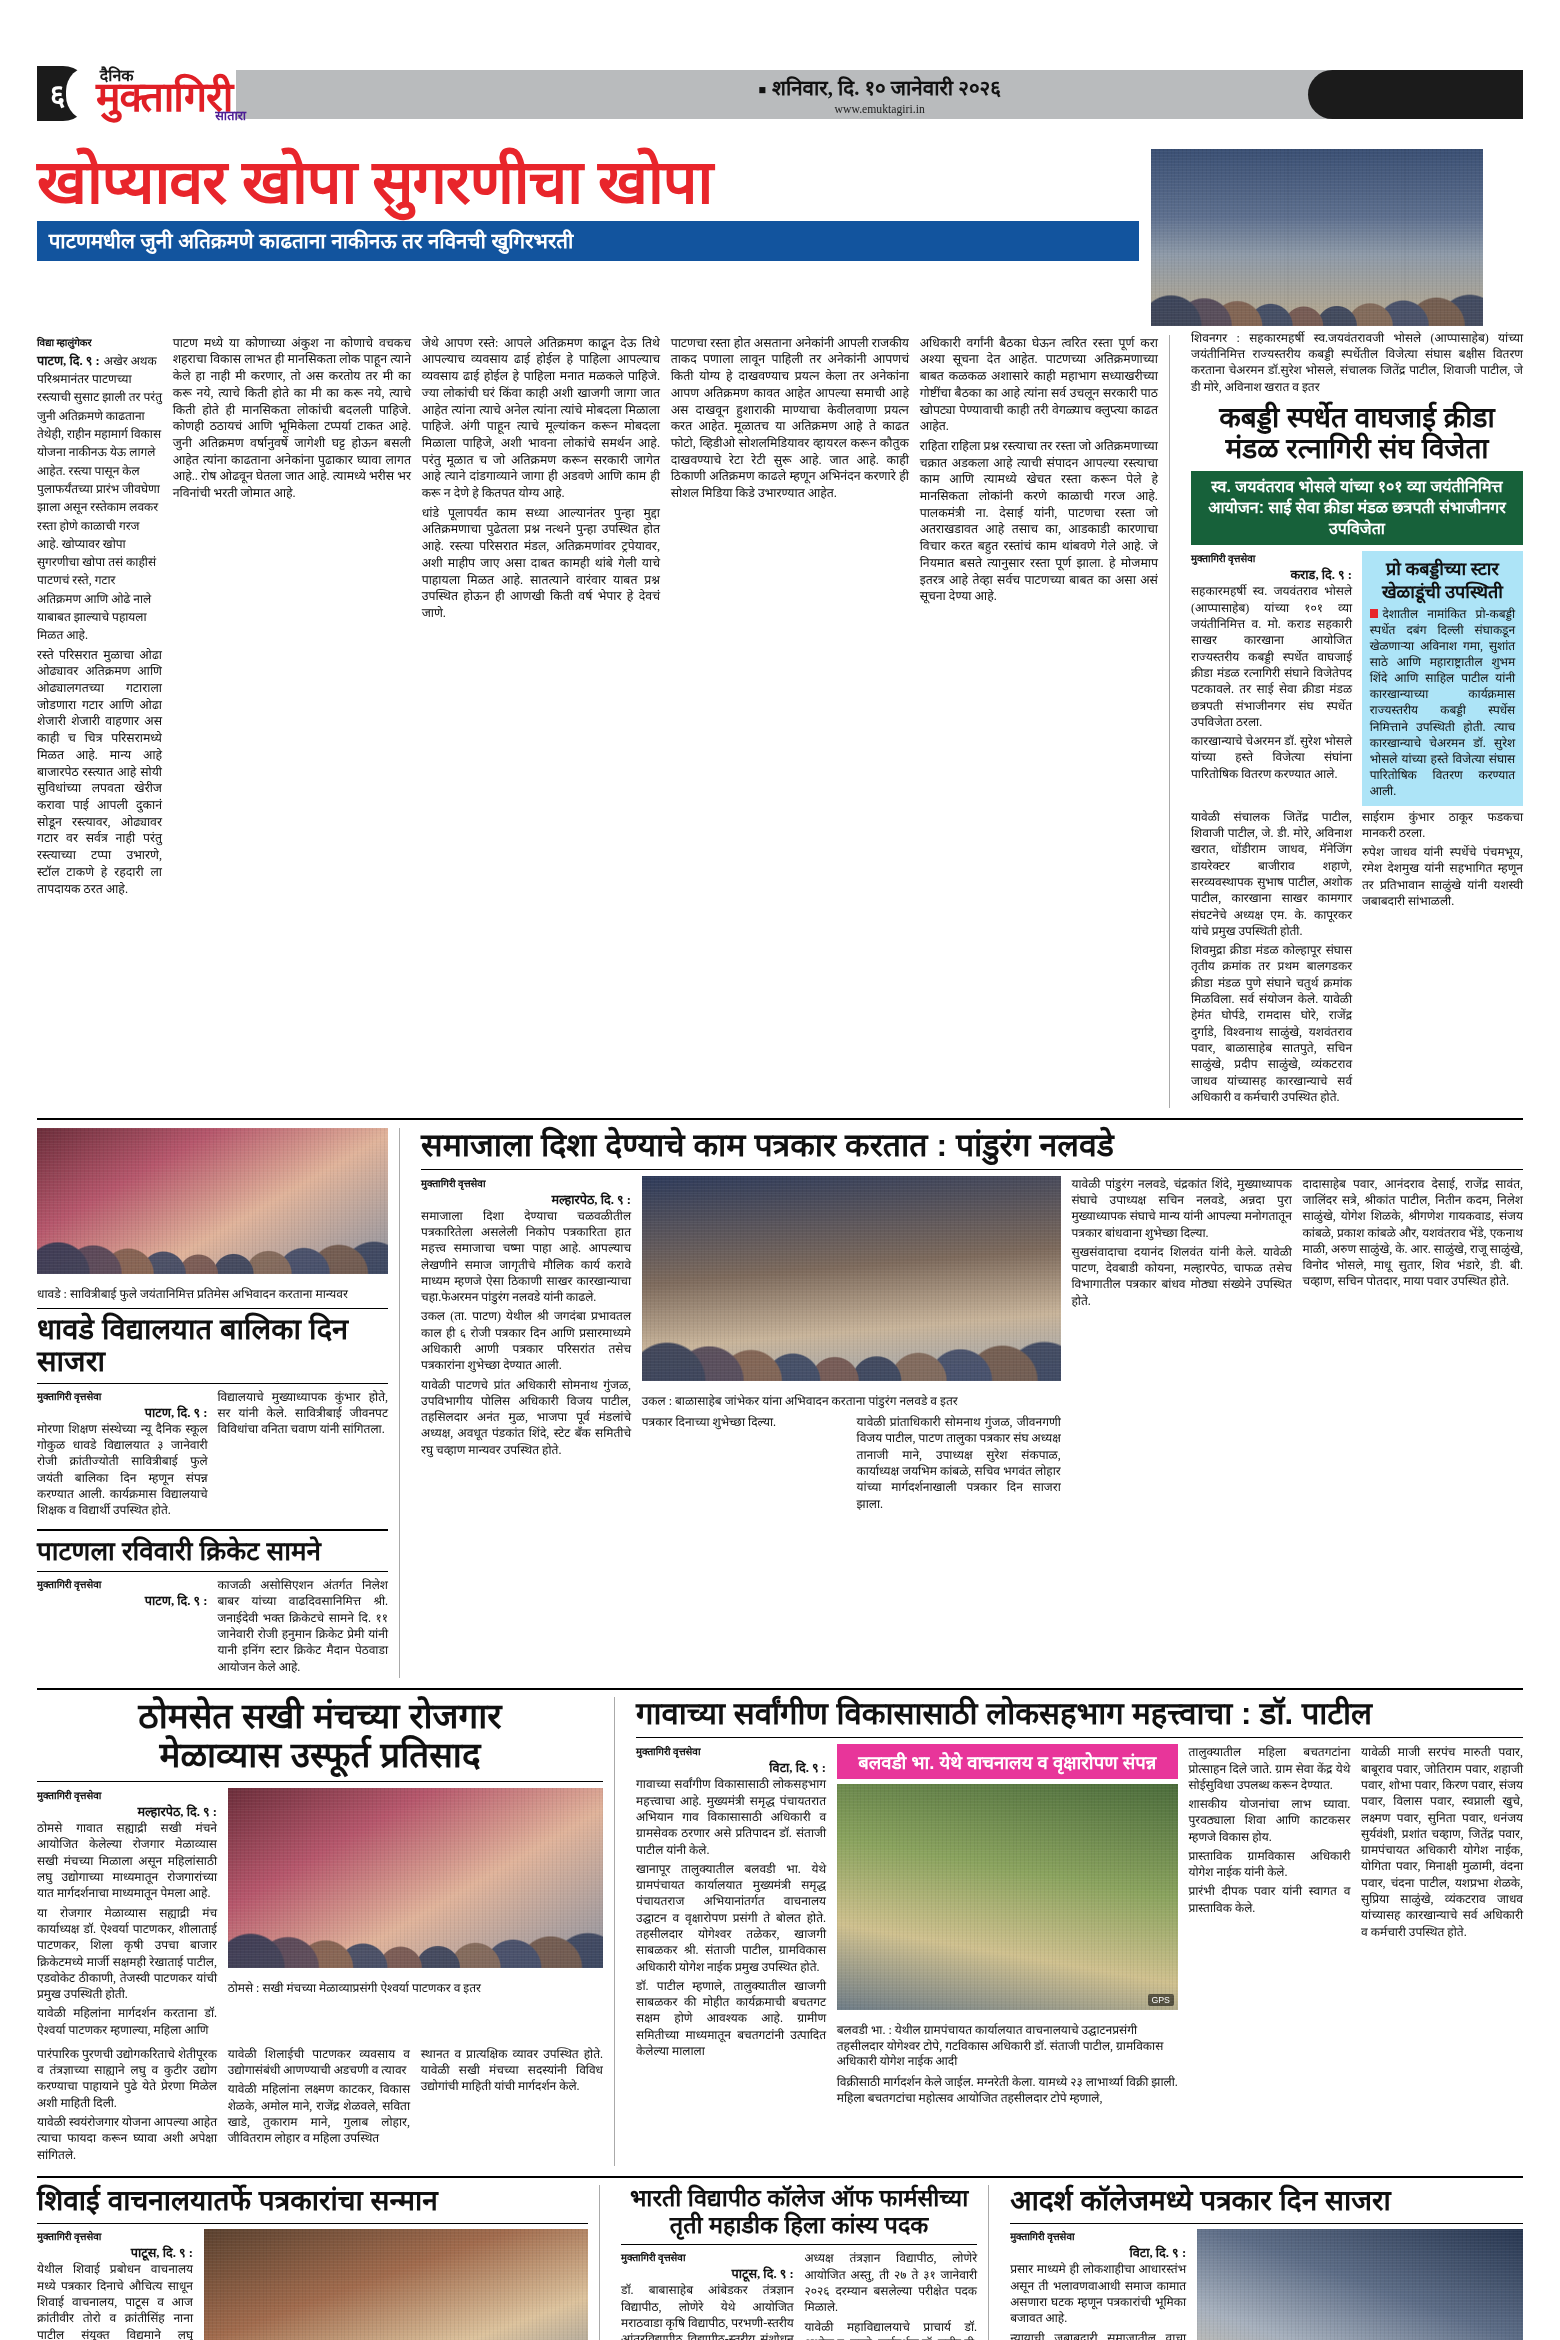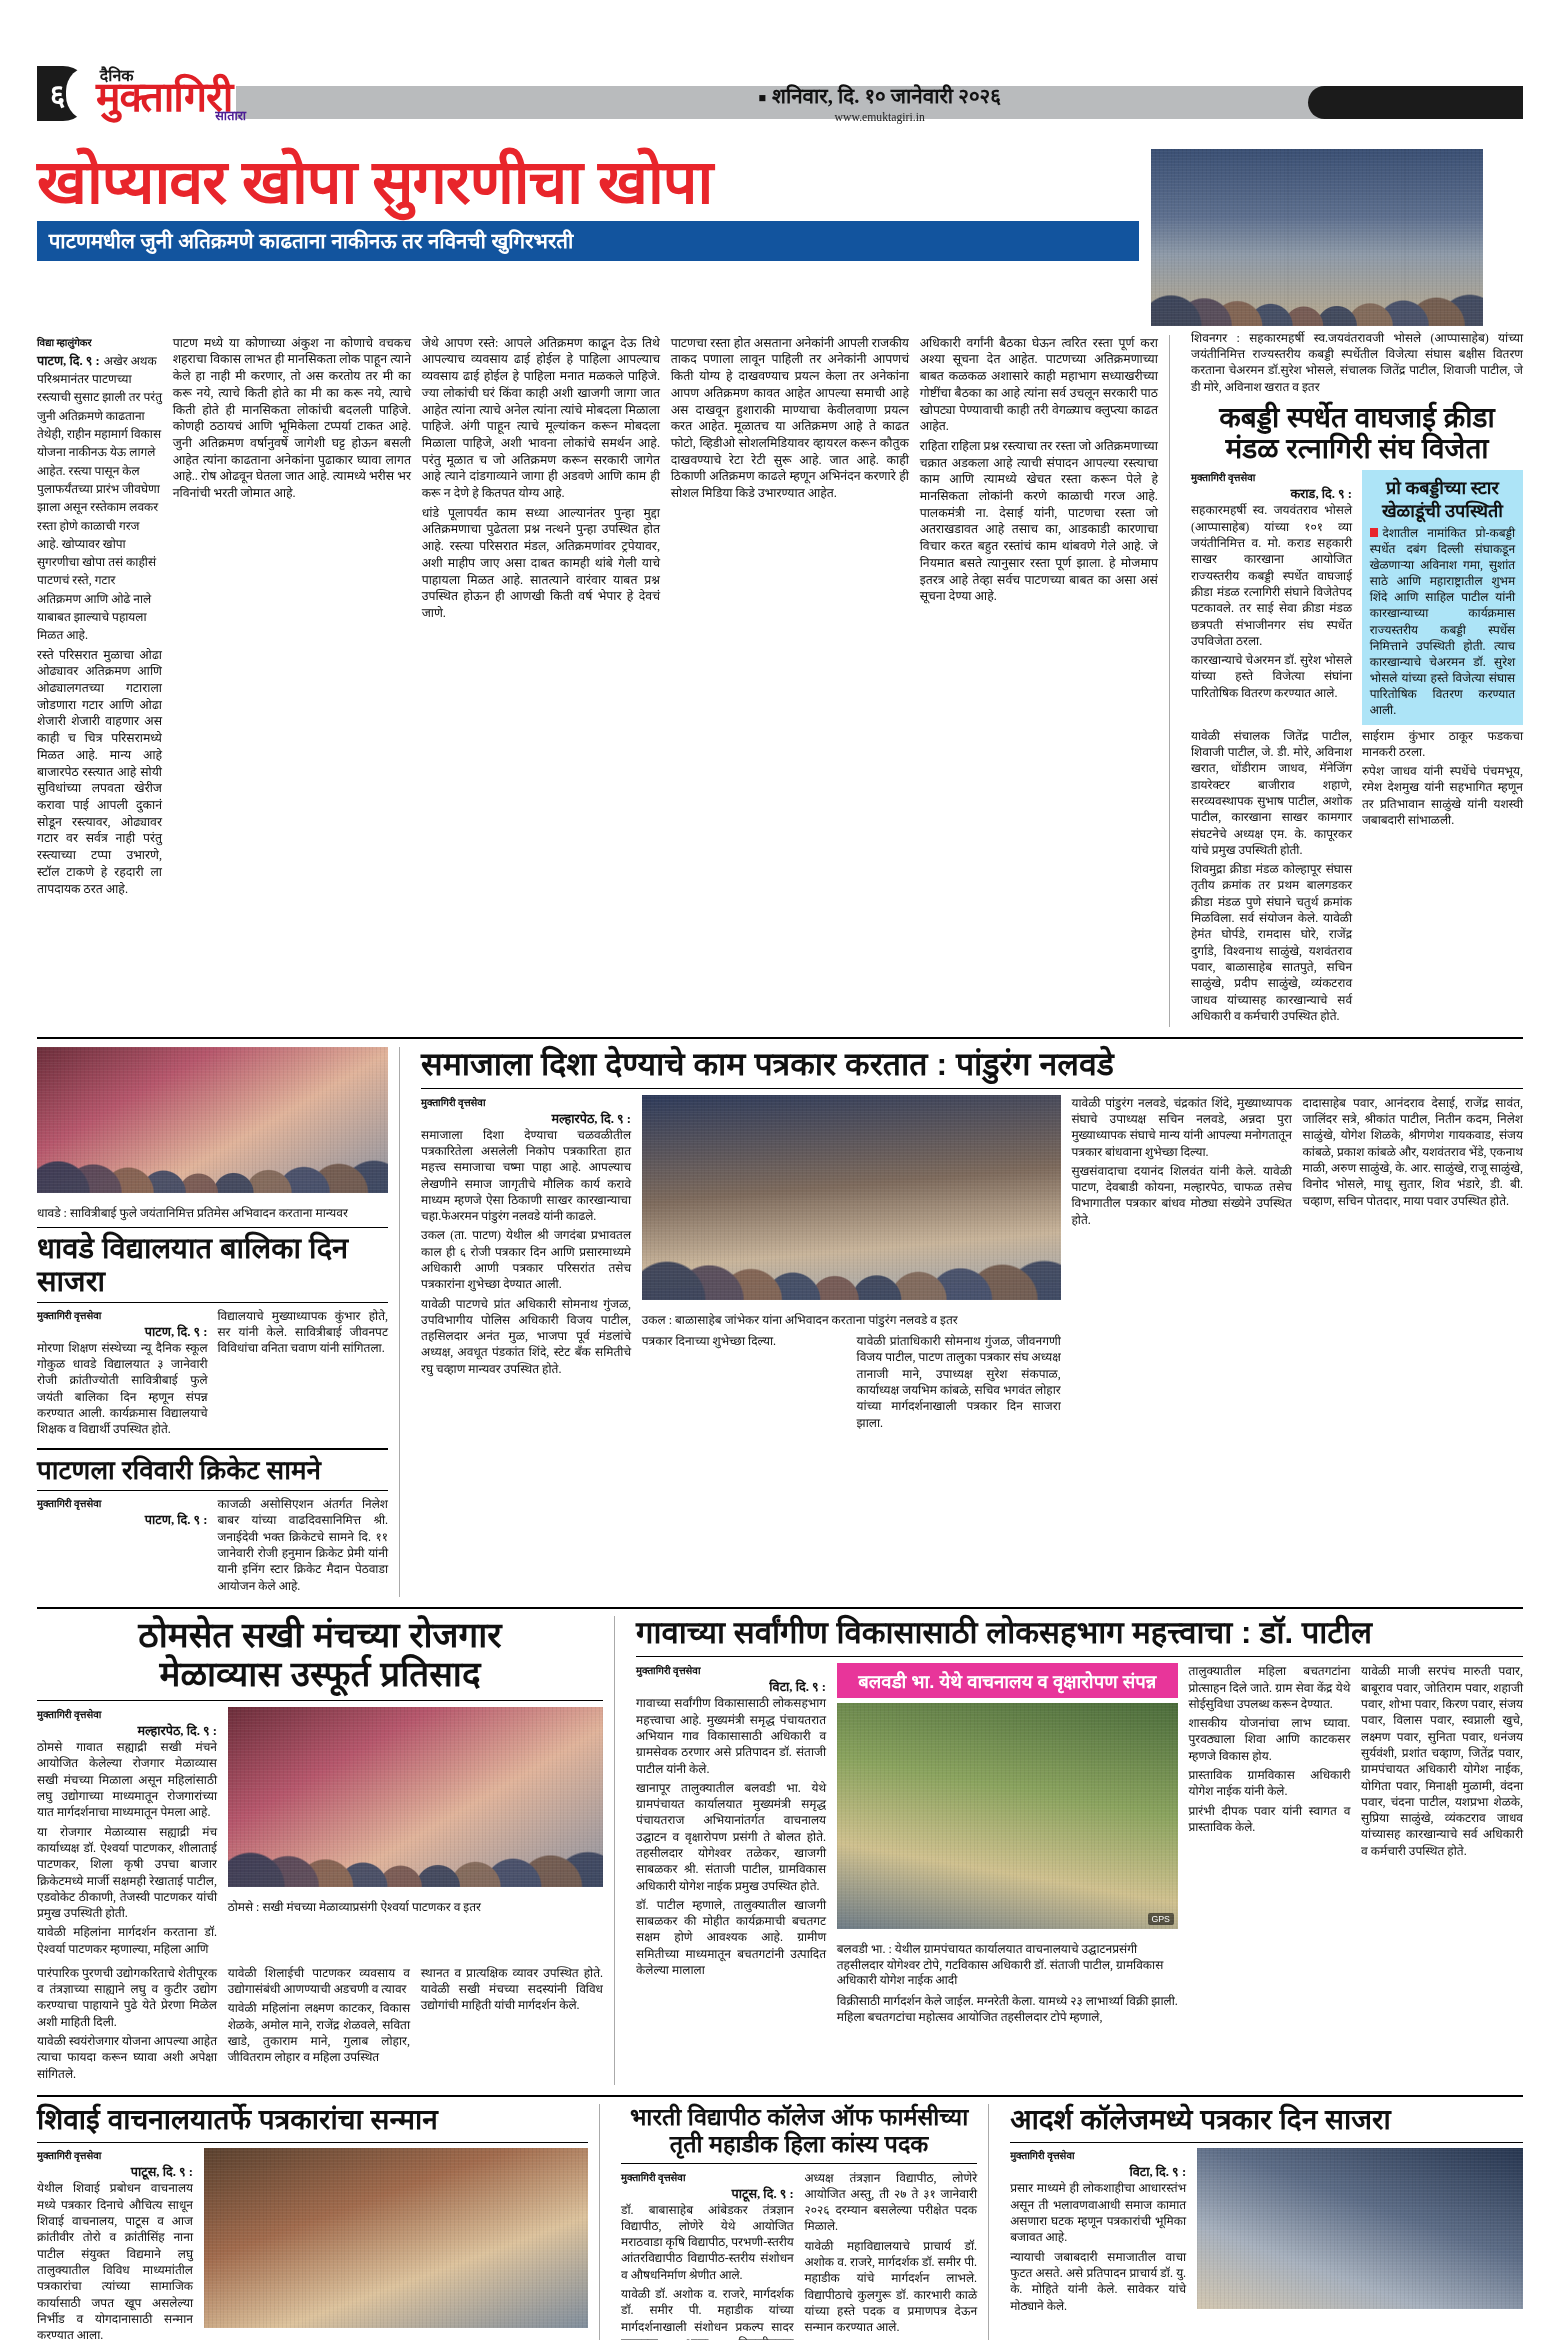--- a/index.html
+++ b/index.html
@@ -30,21 +30,21 @@
   .brand-pre { font-size: 16px; color: #1b1b1b; font-weight: bold; position: absolute; top: 2px; left: 9.8px; }
   .brand-main {
     font-size: 41px; color: #e01f26; font-weight: bold;
     letter-spacing: -1px; padding-top: 10.7px; font-family: "Liberation Sans", sans-serif;
   }
   .brand-sub {
     font-size: 12.7px; color: #4c1d95; font-weight: bold;
     position: absolute; right: -13.7px; bottom: -2px;
   }
   .date-bar {
-    flex: 1; height: 33px; margin-left: 3.9px; margin-bottom: 2px;
+    flex: 1; height: 49px; margin-left: 3.9px; margin-bottom: 2px;
     background: #b9bbbd; border-radius: 0 3.9px 3.9px 0;
     position: relative; display: flex; flex-direction: column;
     align-items: center; justify-content: center;
   }
   .date-bar::after{
     content:""; position:absolute; right:0; top:0; bottom:0; width:215px;
     background:#1b1b1b; border-radius: 59px 0 0 59px;
   }
   .date-line { font-size: 20.5px; font-weight: bold; color: #111; position: relative; z-index: 2; }
   .date-line .sq { font-size: 12.7px; vertical-align: middle; margin-right: 5.9px; }
@@ -204,20 +204,21 @@
       <p class="body">अधिकारी वर्गांनी बैठका घेऊन त्वरित रस्ता पूर्ण करा अश्या सूचना देत आहेत. पाटणच्या अतिक्रमणाच्या बाबत कळकळ अशासारे काही महाभाग सध्याखरीच्या गोष्टींचा बैठका का आहे त्यांना सर्व उचलून सरकारी पाठ खोपट्या पेण्यावाची काही तरी वेगळ्याच क्लुप्त्या काढत आहेत.</p>
       <p class="body">राहिता राहिला प्रश्न रस्त्याचा तर रस्ता जो अतिक्रमणाच्या चक्रात अडकला आहे त्याची संपादन आपल्या रस्त्याचा काम आणि त्यामध्ये खेचत रस्ता करून पेले हे मानसिकता लोकांनी करणे काळाची गरज आहे. पालकमंत्री ना. देसाई यांनी, पाटणचा रस्ता जो अतराखडावत आहे तसाच का, आडकाडी कारणाचा विचार करत बहुत रस्तांचं काम थांबवणे गेले आहे. जे नियमात बसते त्यानुसार रस्ता पूर्ण झाला. हे मोजमाप इतरत्र आहे तेव्हा सर्वच पाटणच्या बाबत का असा असं सूचना देण्या आहे.</p>
     </div>
 
     <div class="divider-v"></div>
 
     <div class="cell" style="width:332px; margin-top:-186px;">
       <div style="height:181px;"></div>
       <p class="body" style="font-size:12px;">शिवनगर : सहकारमहर्षी स्व.जयवंतरावजी भोसले (आप्पासाहेब) यांच्या जयंतीनिमित्त राज्यस्तरीय कबड्डी स्पर्धेतील विजेत्या संघास बक्षीस वितरण करताना चेअरमन डॉ.सुरेश भोसले, संचालक जितेंद्र पाटील, शिवाजी पाटील, जे डी मोरे, अविनाश खरात व इतर</p>
       <div class="rail-head">कबड्डी स्पर्धेत वाघजाई क्रीडा मंडळ रत्नागिरी संघ विजेता</div>
+      <div class="green-band">स्व. जयवंतराव भोसले यांच्या १०१ व्या जयंतीनिमित्त आयोजन: साई सेवा क्रीडा मंडळ छत्रपती संभाजीनगर उपविजेता</div>
 
       <div style="display:grid; grid-template-columns: 1fr 1fr; gap:0 9.8px; margin-top:5.9px;">
         <div>
           <div class="byline">मुक्तागिरी वृत्तसेवा</div>
           <div class="dateline" style="text-align:right;">कराड, दि. ९ :</div>
           <p class="body" style="font-size:12px;">सहकारमहर्षी स्व. जयवंतराव भोसले (आप्पासाहेब) यांच्या १०१ व्या जयंतीनिमित्त व. मो. कराड सहकारी साखर कारखाना आयोजित राज्यस्तरीय कबड्डी स्पर्धेत वाघजाई क्रीडा मंडळ रत्नागिरी संघाने विजेतेपद पटकावले. तर साई सेवा क्रीडा मंडळ छत्रपती संभाजीनगर संघ स्पर्धेत उपविजेता ठरला.</p>
           <p class="body" style="font-size:12px;">कारखान्याचे चेअरमन डॉ. सुरेश भोसले यांच्या हस्ते विजेत्या संघांना पारितोषिक वितरण करण्यात आले.</p>
         </div>
         <div class="info-box" style="margin-top:0;">
           <div class="ib-title">

